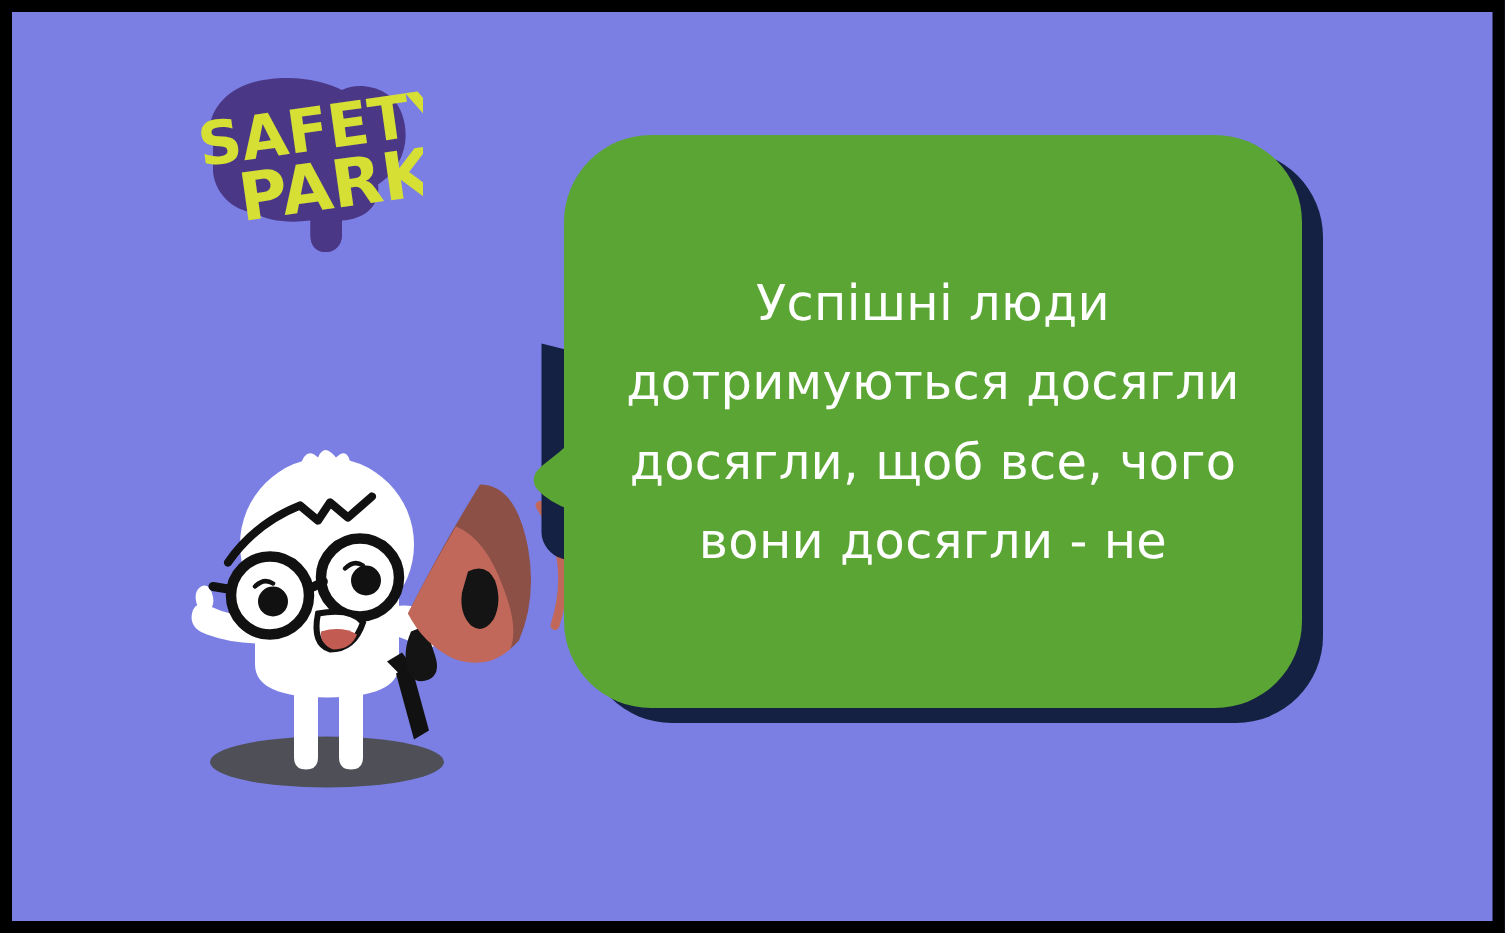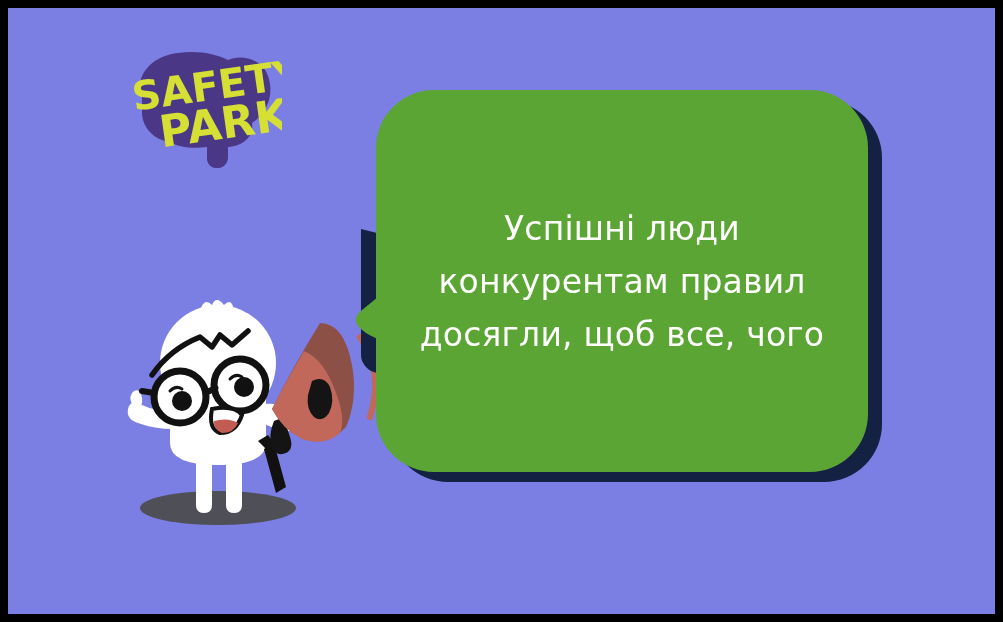--- a/index.html
+++ b/index.html
@@ -214,19 +214,20 @@
         <svg width="150" height="160" viewBox="0 0 150 160" xmlns="http://www.w3.org/2000/svg">
           <path d="M120 0 L120 156 L52 156 Q18 150 6 136 Q0 128 10 120
                    Q52 88 86 40 Q100 18 120 0 Z" fill="#5BA534"></path>
         </svg>
       </div>
 
       <div id="bubble"></div>
 
       <div id="bubble-text">
         <span class="ln">Успішні люди</span>
-        <span class="ln">конкурентам правил</span>
+        <span class="ln">дотримуються досягли</span>
         <span class="ln">досягли, щоб все, чого</span>
+        <span class="ln">вони досягли - не</span>
       </div>
     </div>
 
   </div>
 </div>
 
 </body></html>

